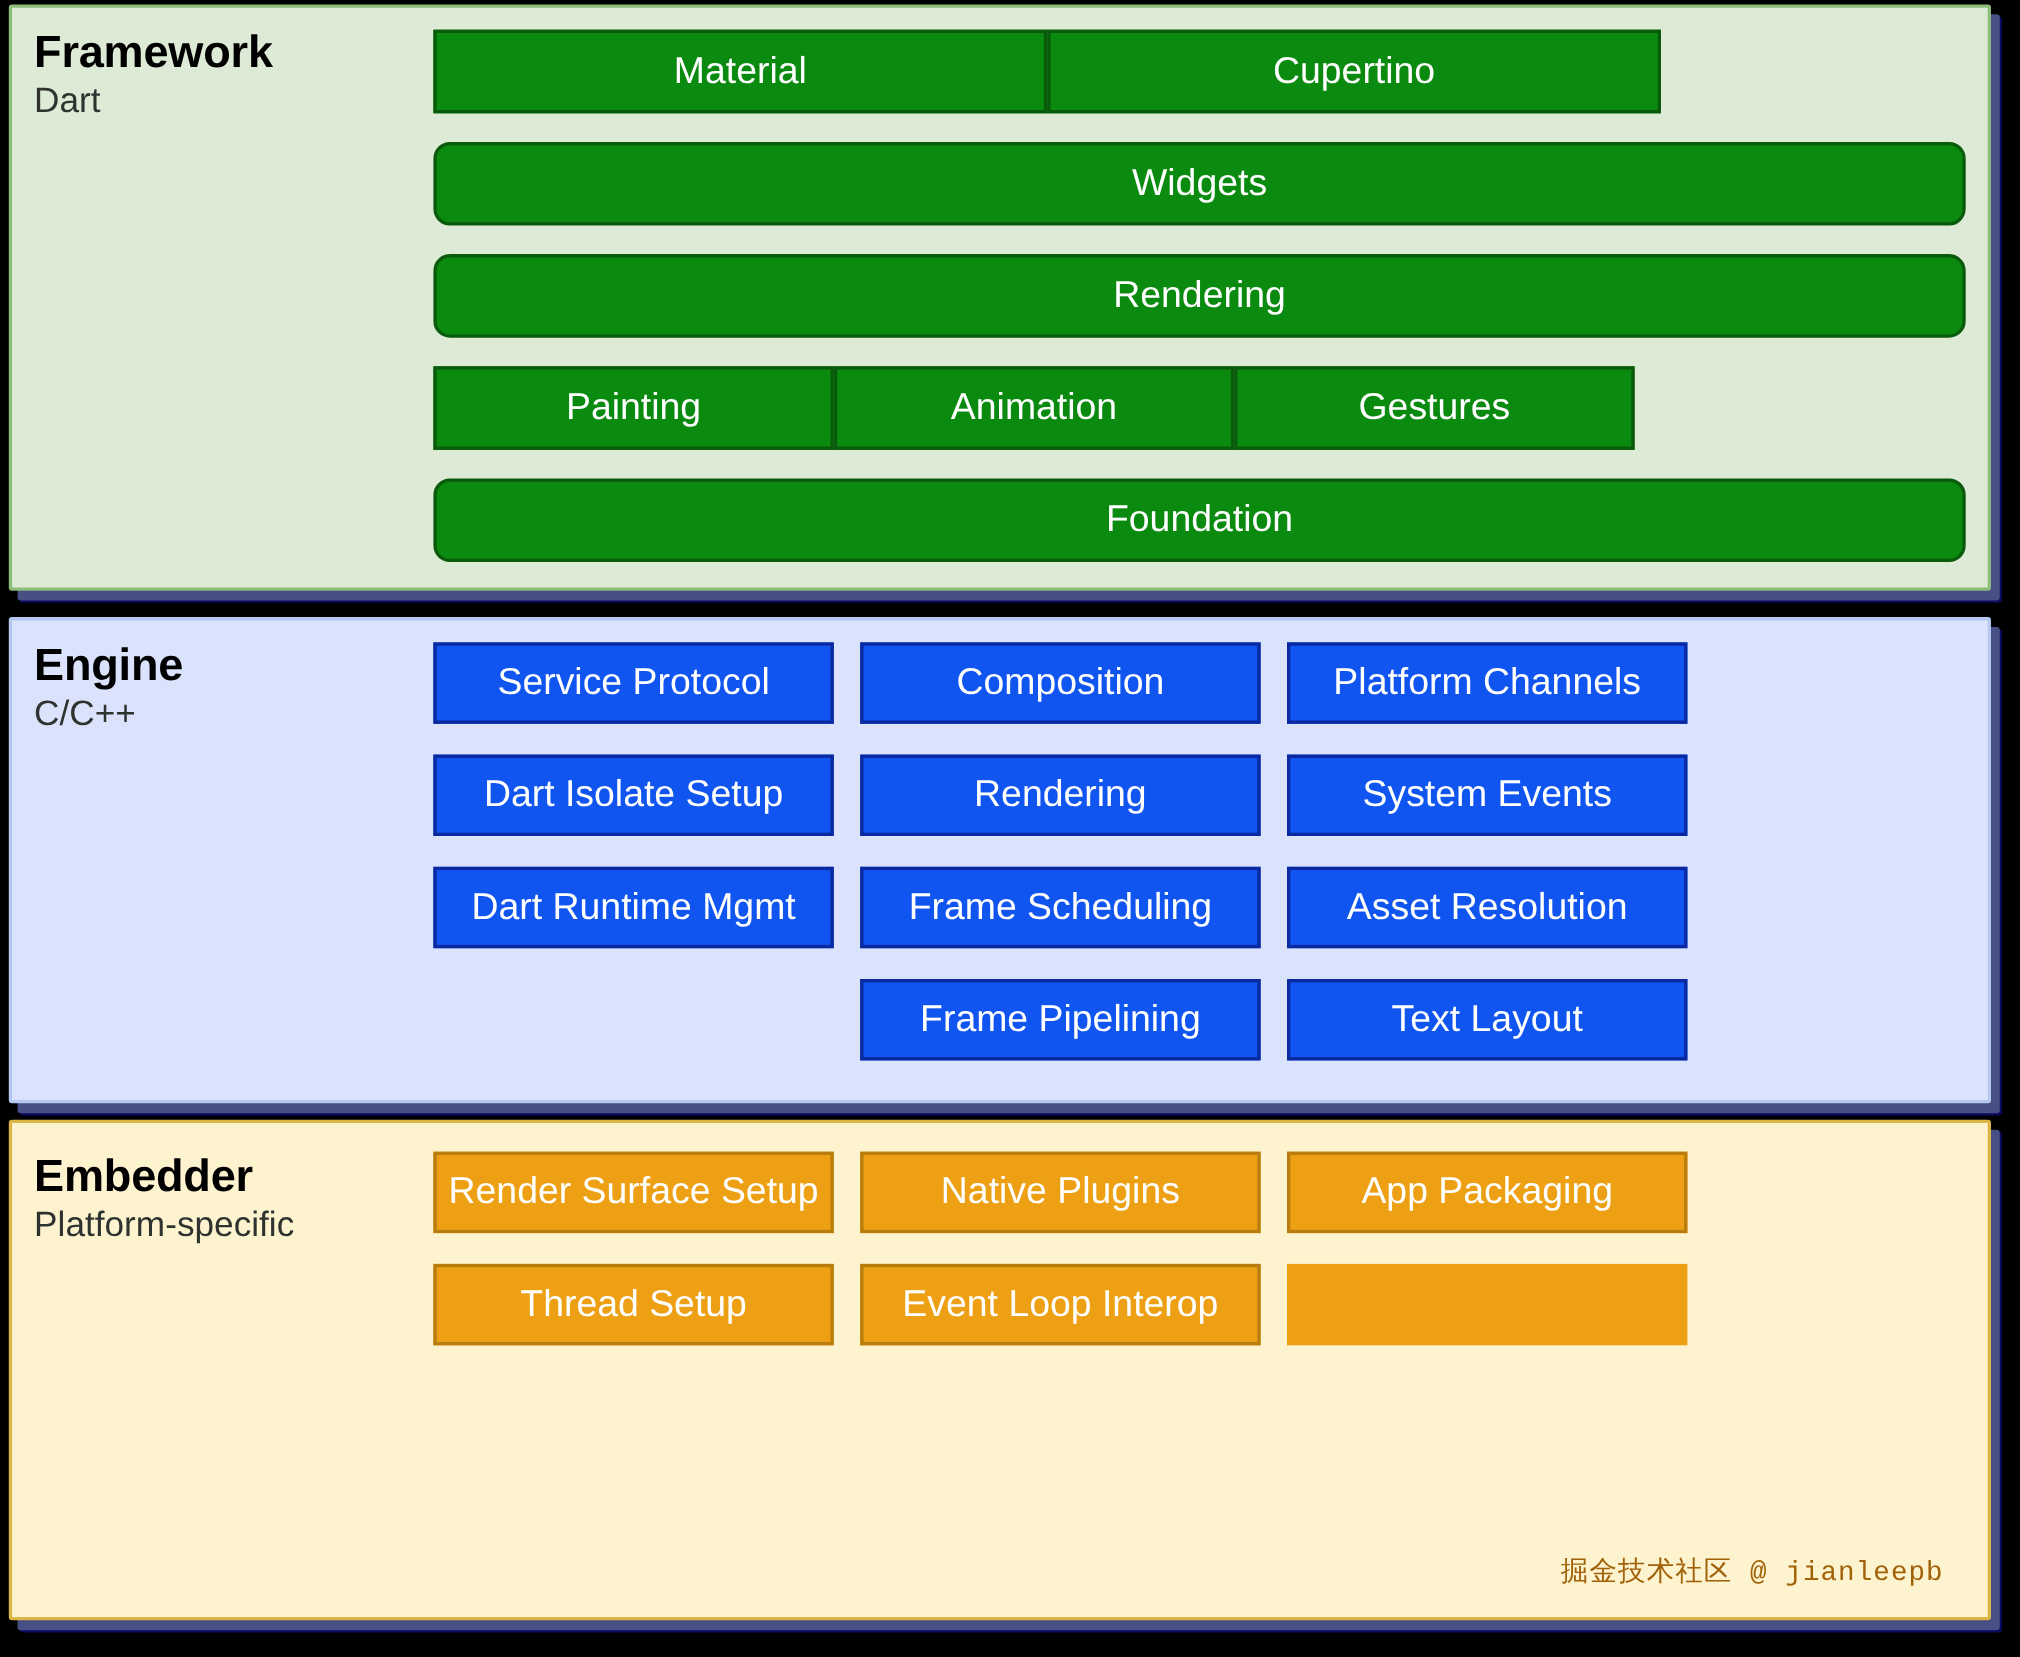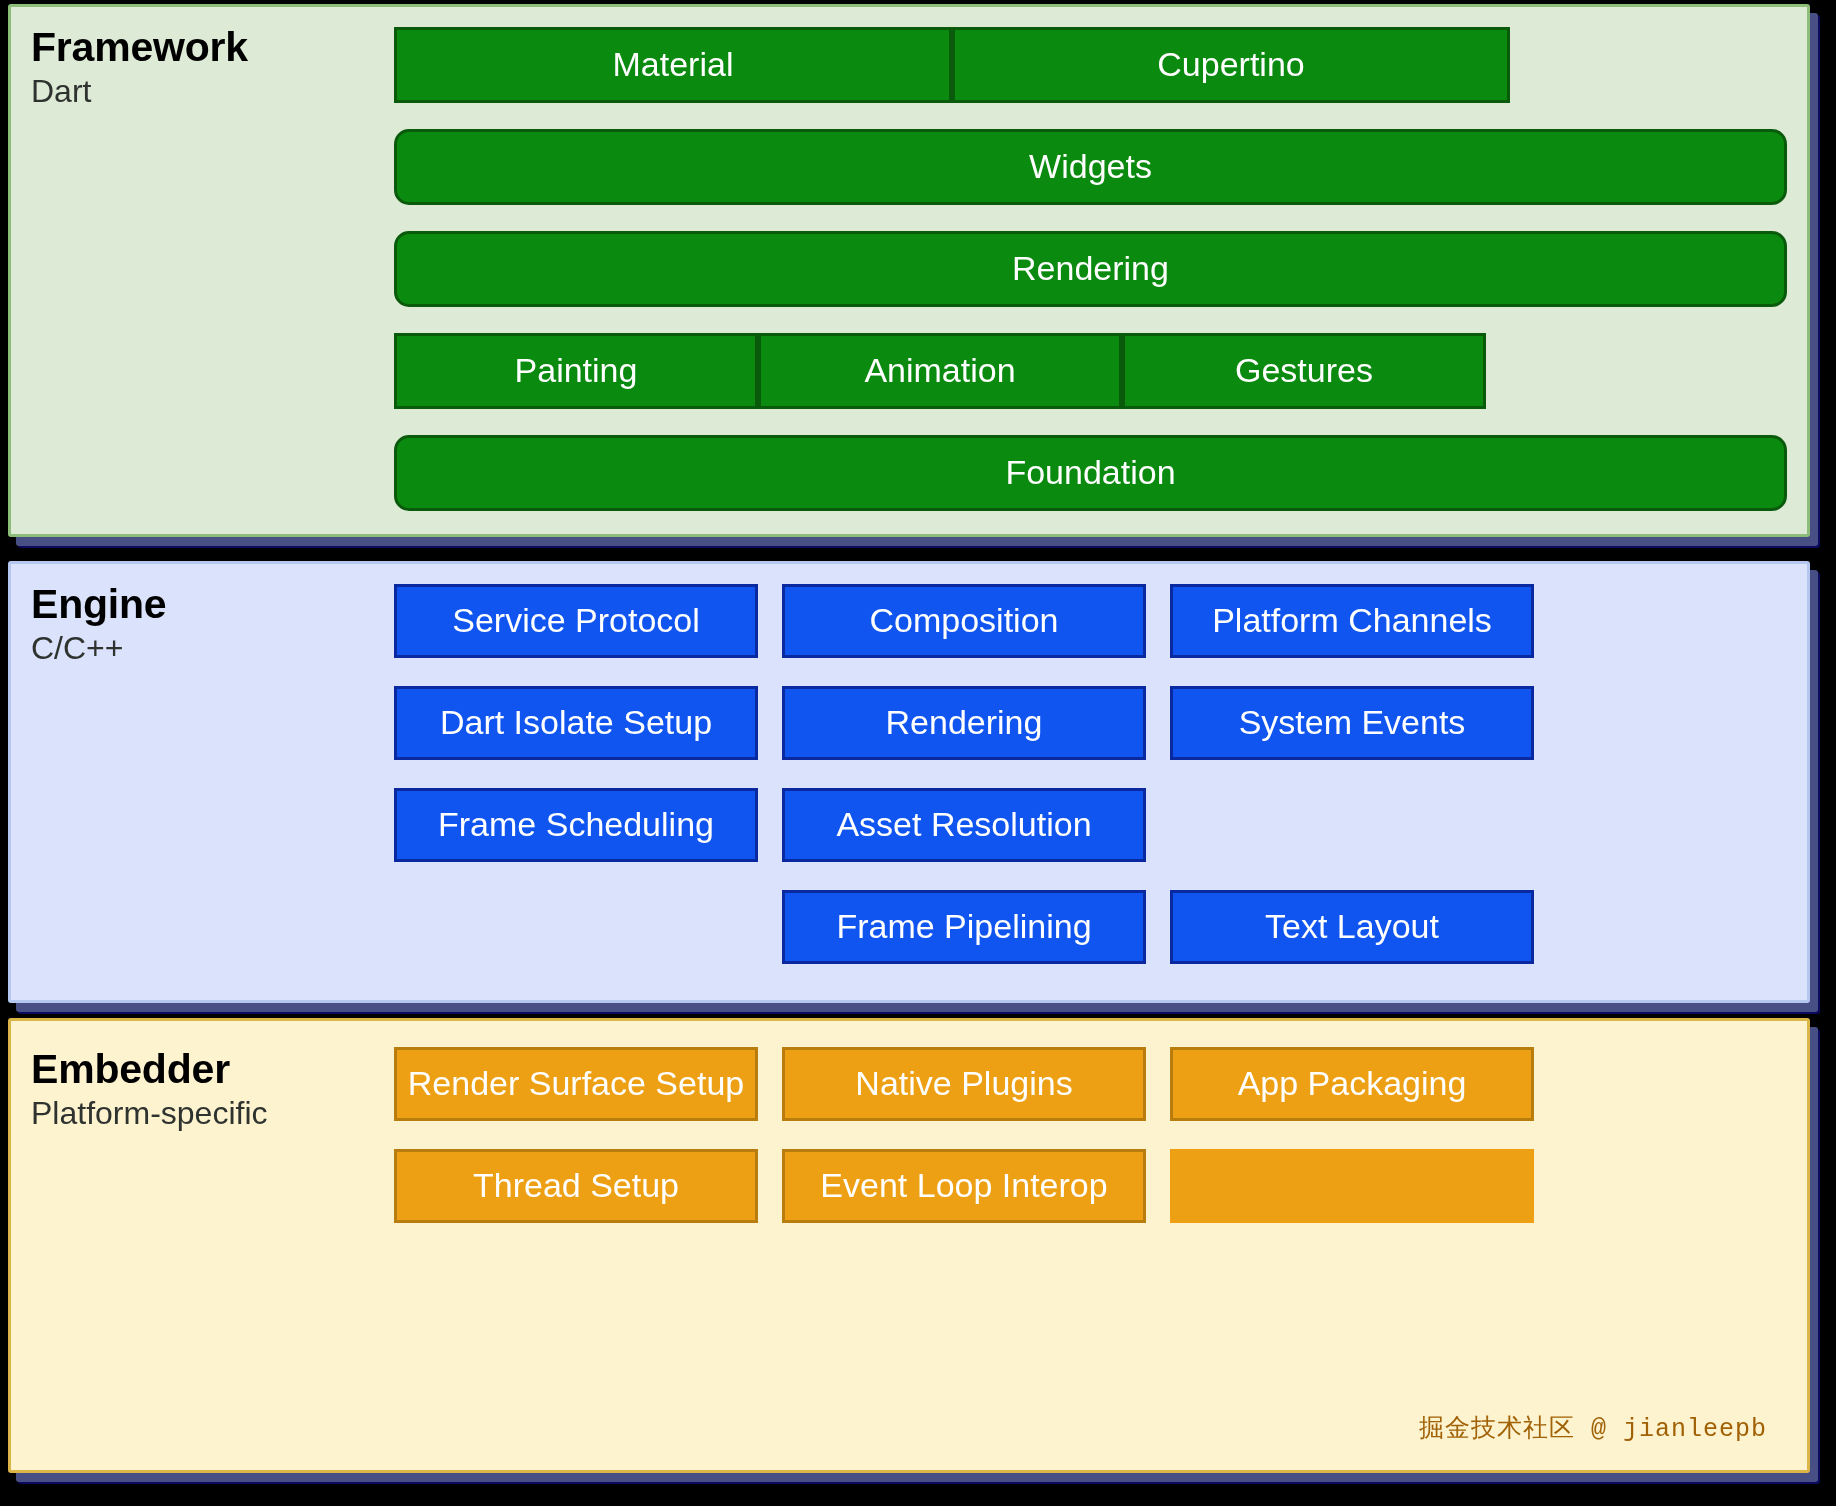--- a/index.html
+++ b/index.html
@@ -210,20 +210,21 @@
         <div class="node">Service Protocol</div>
         <div class="node">Composition</div>
         <div class="node">Platform Channels</div>
       </div>
       <div class="grid-row">
         <div class="node">Dart Isolate Setup</div>
         <div class="node">Rendering</div>
         <div class="node">System Events</div>
       </div>
       <div class="grid-row">
+        <div class="node">Dart Runtime Mgmt</div>
         <div class="node">Frame Scheduling</div>
         <div class="node">Asset Resolution</div>
       </div>
       <div class="grid-row">
         <div class="node spacer"></div>
         <div class="node">Frame Pipelining</div>
         <div class="node">Text Layout</div>
       </div>
     </div>
   </section>

